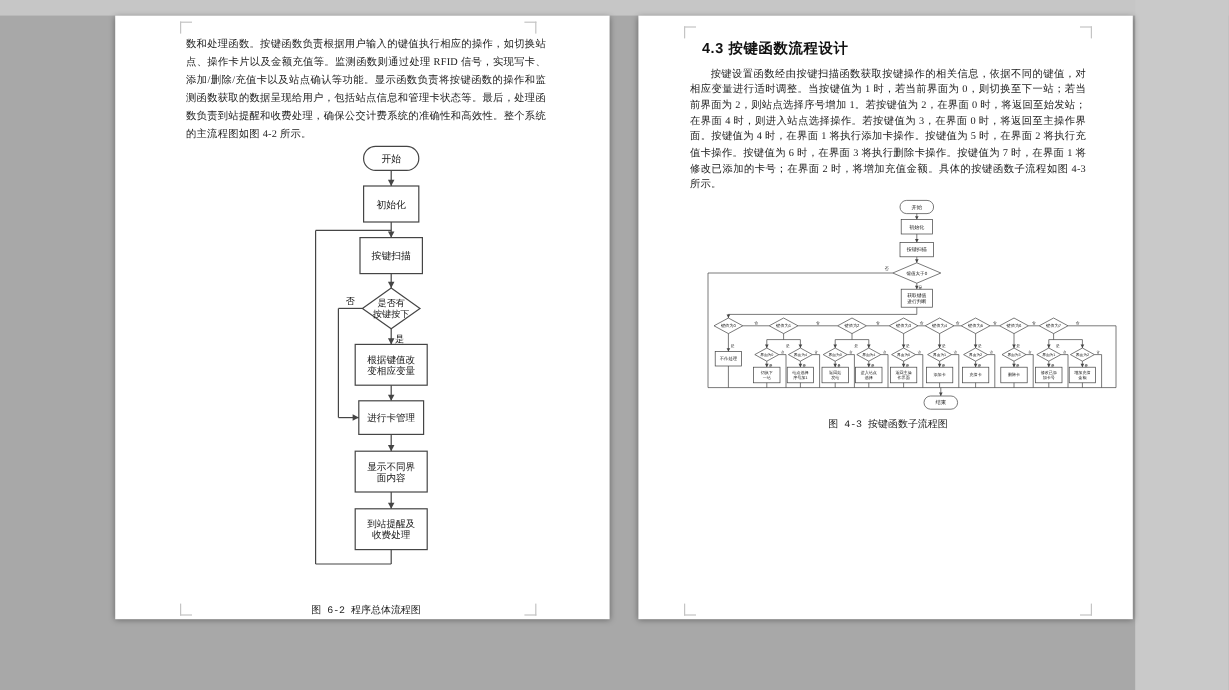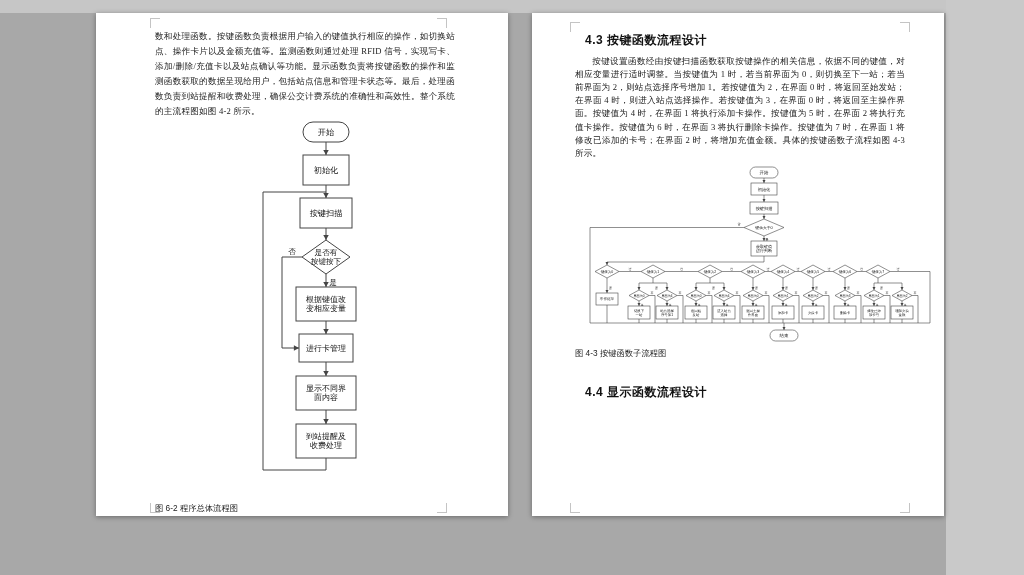--- a/index.html
+++ b/index.html
@@ -28,22 +28,22 @@
   .para-left{left:155px;top:20px;width:300px;line-height:15px;text-indent:0}
   .para-43{left:575px;top:46px;width:330px;line-height:13.2px;text-indent:2em}
   .para-44{left:575px;top:400px;width:330px;line-height:13.2px;text-indent:2em}
   .heading{
     position:absolute;left:575px;width:330px;
     font-weight:bold;font-size:12px;letter-spacing:.5px;color:#111;margin-left:10px;
   }
   .heading-43{top:22px}
   .heading-44{top:374px}
   .caption{
-    position:absolute;font-family:Liberation Sans, sans-serif;
-    font-size:8.3px;color:#222;text-align:left;
+    position:absolute;font-family:Liberation Mono, monospace;
+    font-size:8.3px;color:#222;text-align:center;
   }
   .caption-42{left:155px;top:503px;width:300px}
   .caption-43{left:575px;top:348px;width:330px}
   .pagenum{
     position:absolute;font-family:"Liberation Serif","DejaVu Serif",serif;
     font-size:7px;color:#8d8d8d;text-align:center;width:30px;
   }
   .pagenum-left{left:289px;top:516px}
   .pagenum-right{left:723px;top:516px}
   svg.flow{position:absolute;left:0;top:0;pointer-events:none}
@@ -338,17 +338,16 @@
         <text x="915" y="294.008" text-anchor="middle" fill="#141414" font-size="2.8" font-family="&quot;Liberation Sans&quot;,&quot;DejaVu Sans&quot;,sans-serif"><tspan x="915">否</tspan></text>
         <line x1="590" y1="323" x2="930" y2="323" stroke="#454545" stroke-width="0.6"></line>
         <line x1="784" y1="323" x2="784" y2="330" stroke="#454545" stroke-width="0.6"></line>
         <polygon points="784,330 782.47,327.12 785.53,327.12" fill="#454545"></polygon>
         <rect x="770" y="330" width="28" height="11" rx="5.5" ry="5.5" fill="#fff" stroke="#454545" stroke-width="0.6"></rect>
         <text x="784" y="337.084" text-anchor="middle" fill="#141414" font-size="4.4" font-family="&quot;Liberation Sans&quot;,&quot;DejaVu Sans&quot;,sans-serif"><tspan x="784">结束</tspan></text>
       </svg>
 
     <div class="caption caption-43">图 4-3  按键函数子流程图</div>
 
-    <h2 class="heading heading-44">4.4  显示函数流程设计</h2>
 
     <div class="pagenum pagenum-right">18</div>
   </div>
 </div>
 
 </body></html>

